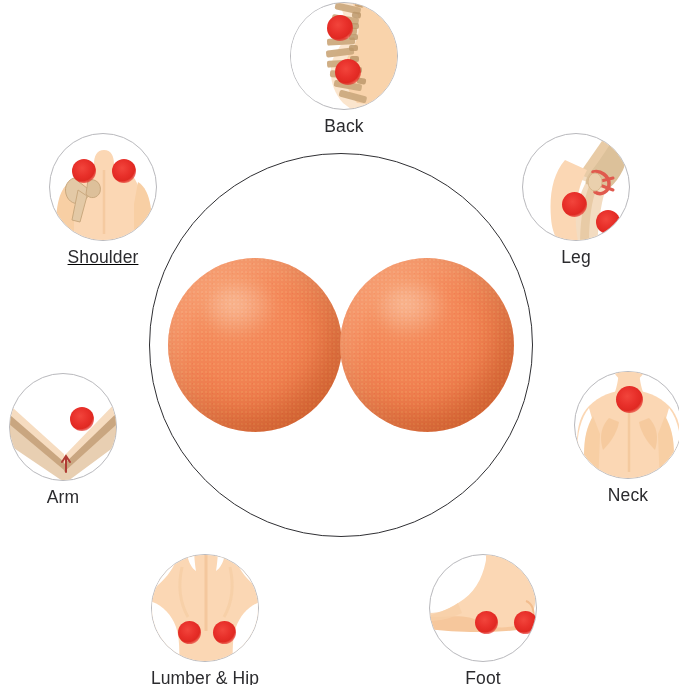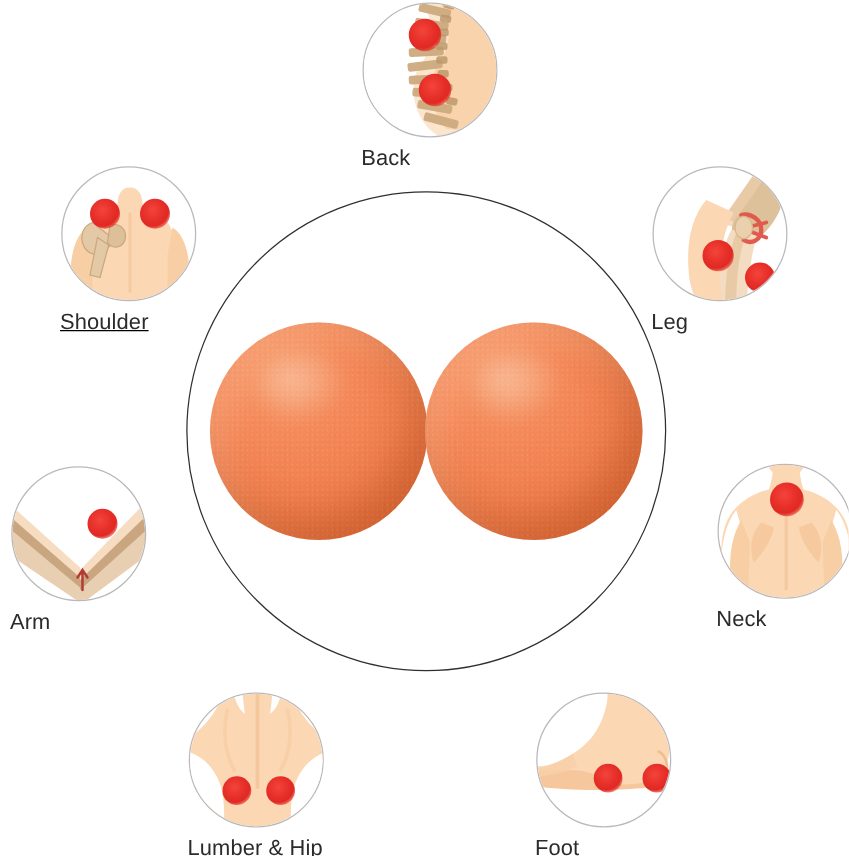--- a/index.html
+++ b/index.html
@@ -84,20 +84,21 @@
     background: radial-gradient(ellipse at 40% 40%, rgba(255,226,205,0.42), rgba(255,226,205,0) 70%);
     filter: blur(6px);
   }
   .ball-left  { left: 19px; }
   .ball-right { left: 191px; }
 
   
   .node {
     position: absolute;
     width: 110px;
+    text-align: center;
   }
   .node-circle {
     position: relative;
     width: 108px;
     height: 108px;
     border-radius: 50%;
     border: 1px solid #b9b9bd;
     box-sizing: border-box;
     overflow: hidden;
     background: #ffffff;

